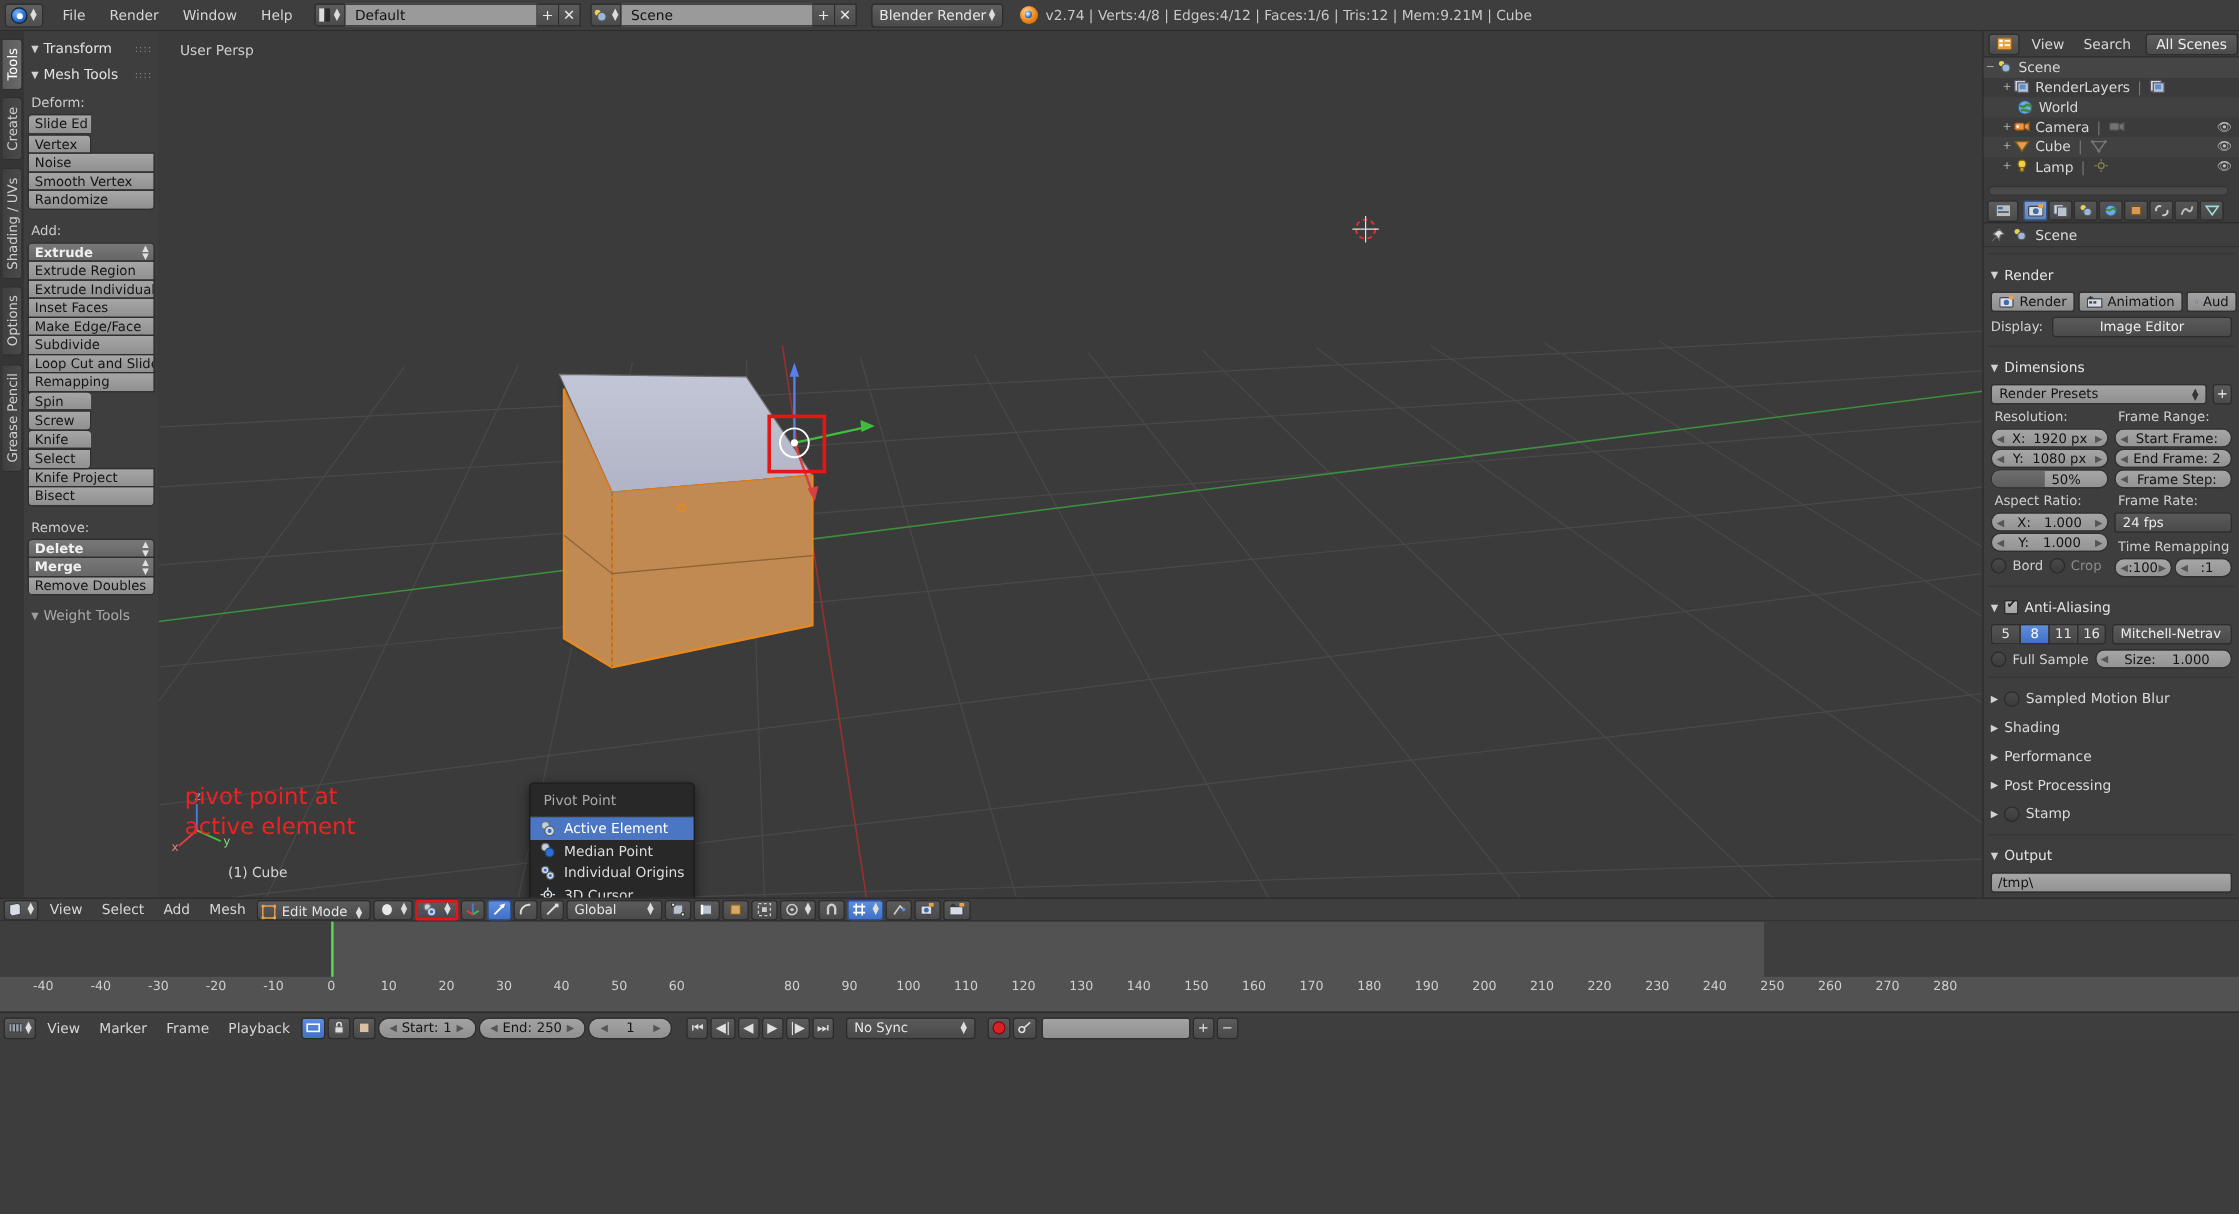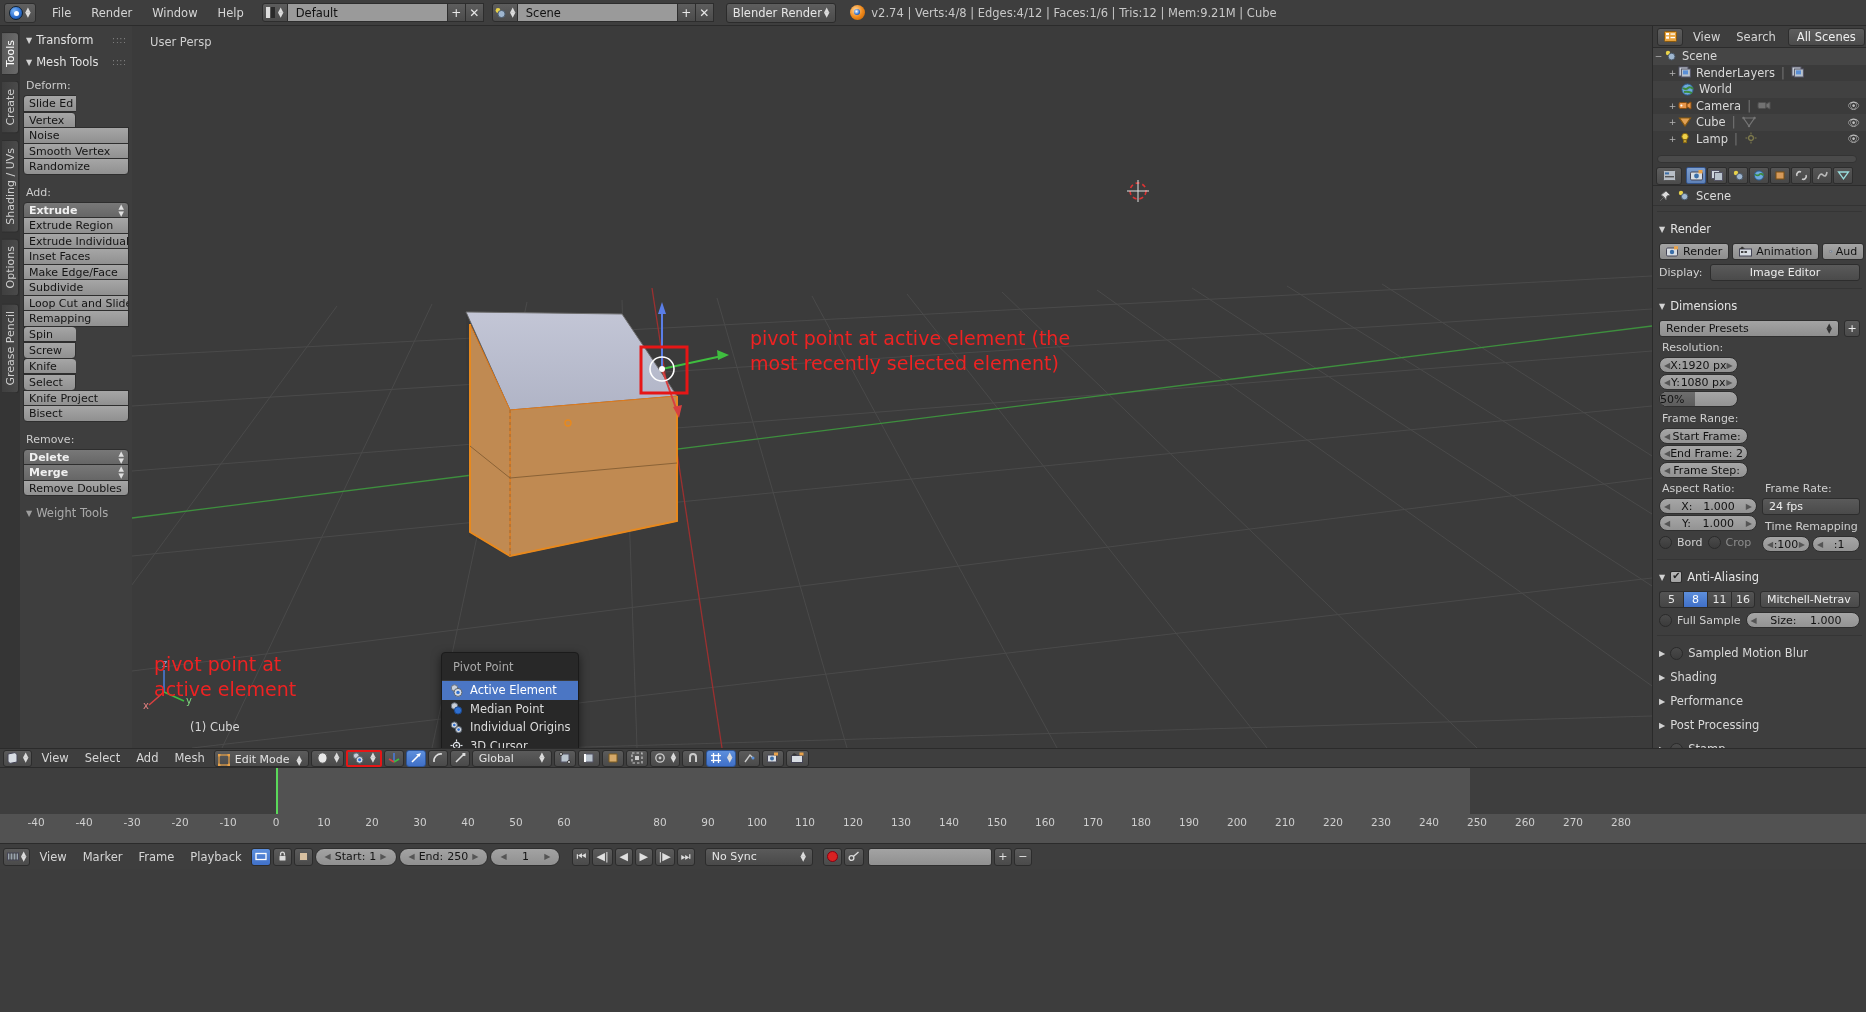--- a/index.html
+++ b/index.html
@@ -232,21 +232,21 @@
   .numfield {
     height:16px; border-radius:8px; background:linear-gradient(#a6a6a6,#939393);
     border:1px solid #2f2f2f; color:#121212; font-size:11px;
     display:flex; align-items:center; justify-content:space-between; padding:0 4px;
   }
   .numfield .lt,.numfield .gt{ color:#555; font-size:8px; }
   .numfield .lbl{ font-size:11px; }
   .slider {
     height:16px; border-radius:8px; border:1px solid #2f2f2f; overflow:hidden;
     background:linear-gradient(#a6a6a6,#939393); position:relative;
-    display:flex;align-items:center;padding-right:22px;
+    display:flex;align-items:center;justify-content:flex-end; padding-right:22px;
     font-size:11px; color:#121212;
   }
   .slider::before{
     content:""; position:absolute; left:0;top:0;bottom:0; width:46%;
     background:linear-gradient(#6e6e6e,#5c5c5c);
   }
   .slider span{ position:relative; z-index:2; }
   .cbox { width:12px;height:12px;border-radius:2px;
     background:linear-gradient(#4c4c4c,#3f3f3f); border:1px solid #2b2b2b; }
   .cbox.on{ background:linear-gradient(#b9b9b9,#a3a3a3); position:relative; }
@@ -546,22 +546,20 @@
         <line x1="0" y1="0" x2="-15" y2="13" stroke="#d84040" stroke-width="1.6"></line>
         <text class="ax-lbl" x="-2" y="-25" fill="#8fa9e0">z</text>
         <text class="ax-lbl" x="22" y="12" fill="#7fd97f">y</text>
         <text class="ax-lbl" x="-21" y="17" fill="#e08080">x</text>
       </g>
     </svg>
 
     <div class="vp-label">User Persp</div>
     <div class="vp-objname">(1) Cube</div>
 
-    <div class="annot annot-main">pivot point at active element (the
-most recently selected element)</div>
     <div class="annot annot-sub">pivot point at
 active element</div>
 
     <div class="popup">
       <div class="popup-title">Pivot Point</div>
 
       <div class="popup-item sel">
         <span class="pv-ic">
           <svg width="13" height="13" viewBox="0 0 13 13">
               <circle cx="4.5" cy="4" r="3.2" fill="#c9cfd8" stroke="#6b7380"></circle>
@@ -851,21 +849,21 @@
       <div class="wbtn" style="flex:1;justify-content:space-between;">
         <span>Render Presets</span>
         <span class="spin-arrows" style="color:#333;">
             <b>▲</b>
             <b>▼</b>
           </span>
       </div>
       <div class="dbtn" style="width:16px;padding:0;">+</div>
     </div>
 
-    <div class="prow" style="align-items:flex-start;flex-direction:column;">
+    <div class="prow" style="align-items:flex-start;">
       <div style="flex:1;">
         <div class="colhdr" style="padding:0 0 3px 3px;">Resolution:</div>
         <div class="numfield">
           <span class="lt">◀</span>
           <span class="lbl">X:</span>
           <span class="lbl">1920 px</span>
           <span class="gt">▶</span>
         </div>
         <div class="numfield" style="margin-top:1px;">
           <span class="lt">◀</span>

